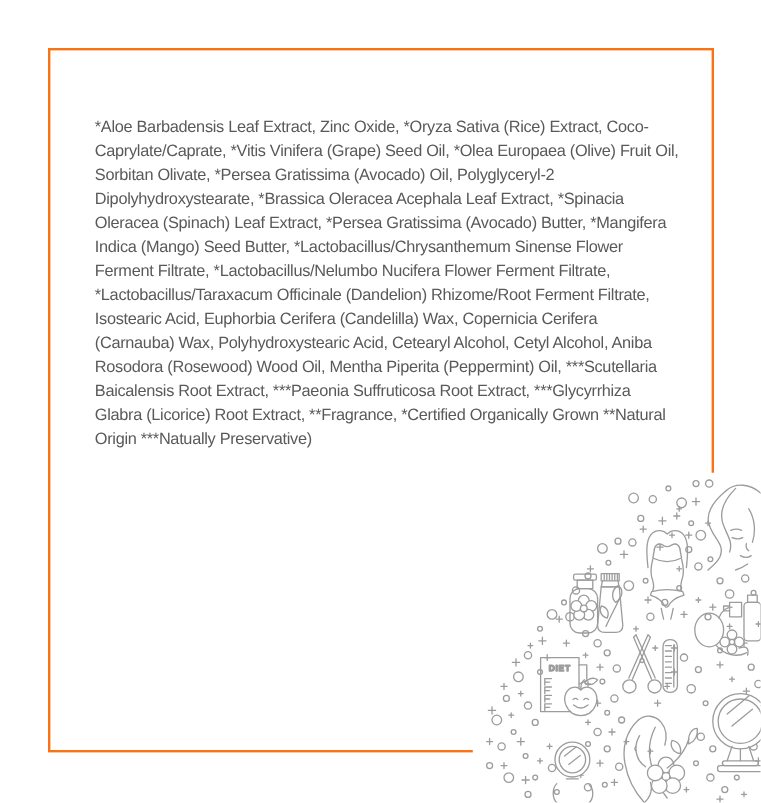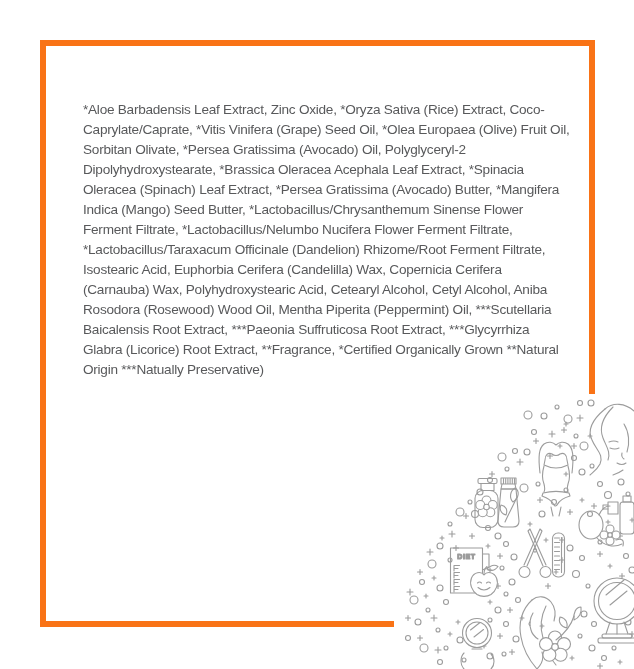--- a/index.html
+++ b/index.html
@@ -2,21 +2,21 @@
 <html><head>
 <meta charset="utf-8">
 <style>
   html,body{margin:0;padding:0;background:#ffffff;}
   .stage{
     position:relative;width:634px;height:669px;background:#ffffff;
     overflow:hidden;font-family:"Liberation Sans",sans-serif;
   }
   .card{
     position:absolute;left:40px;top:40px;width:555px;height:587px;
-    border:6px solid #f97316;box-sizing:border-box;background:#ffffff;
+    border:2px solid #f97316;box-sizing:border-box;background:#ffffff;
   }
   .ingredients{
     position:absolute;left:37px;top:40px;width:487px;
     font-size:13.6px;line-height:20px;letter-spacing:-0.25px;
     color:#58595b;font-weight:400;
   }
   .blob{
     position:absolute;right:0;bottom:0;width:240px;height:275px;
   }
   .blob svg{display:block;width:240px;height:275px;}

